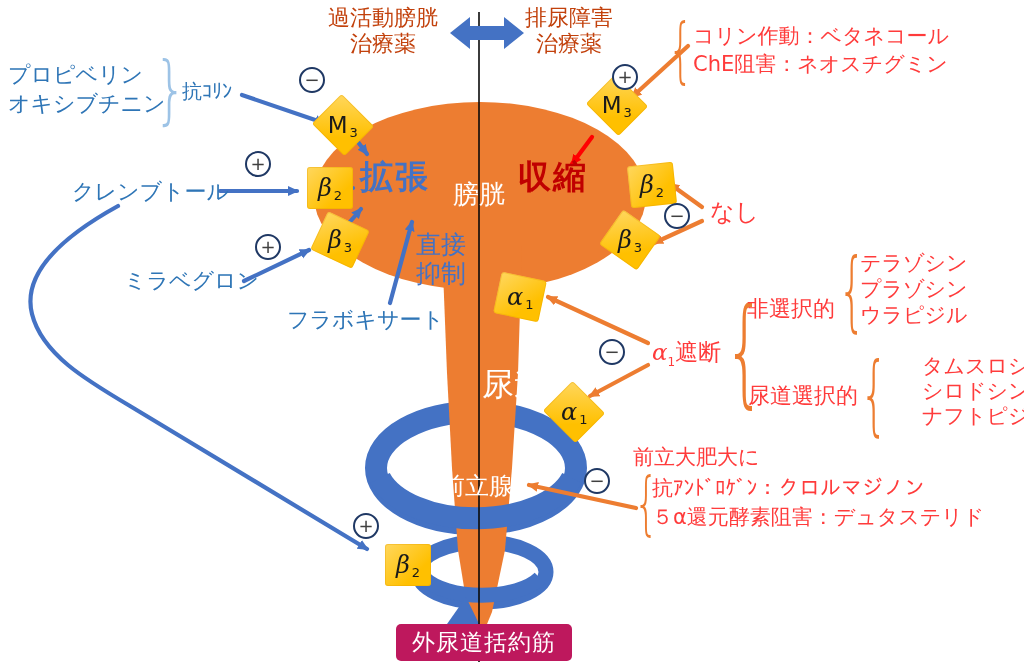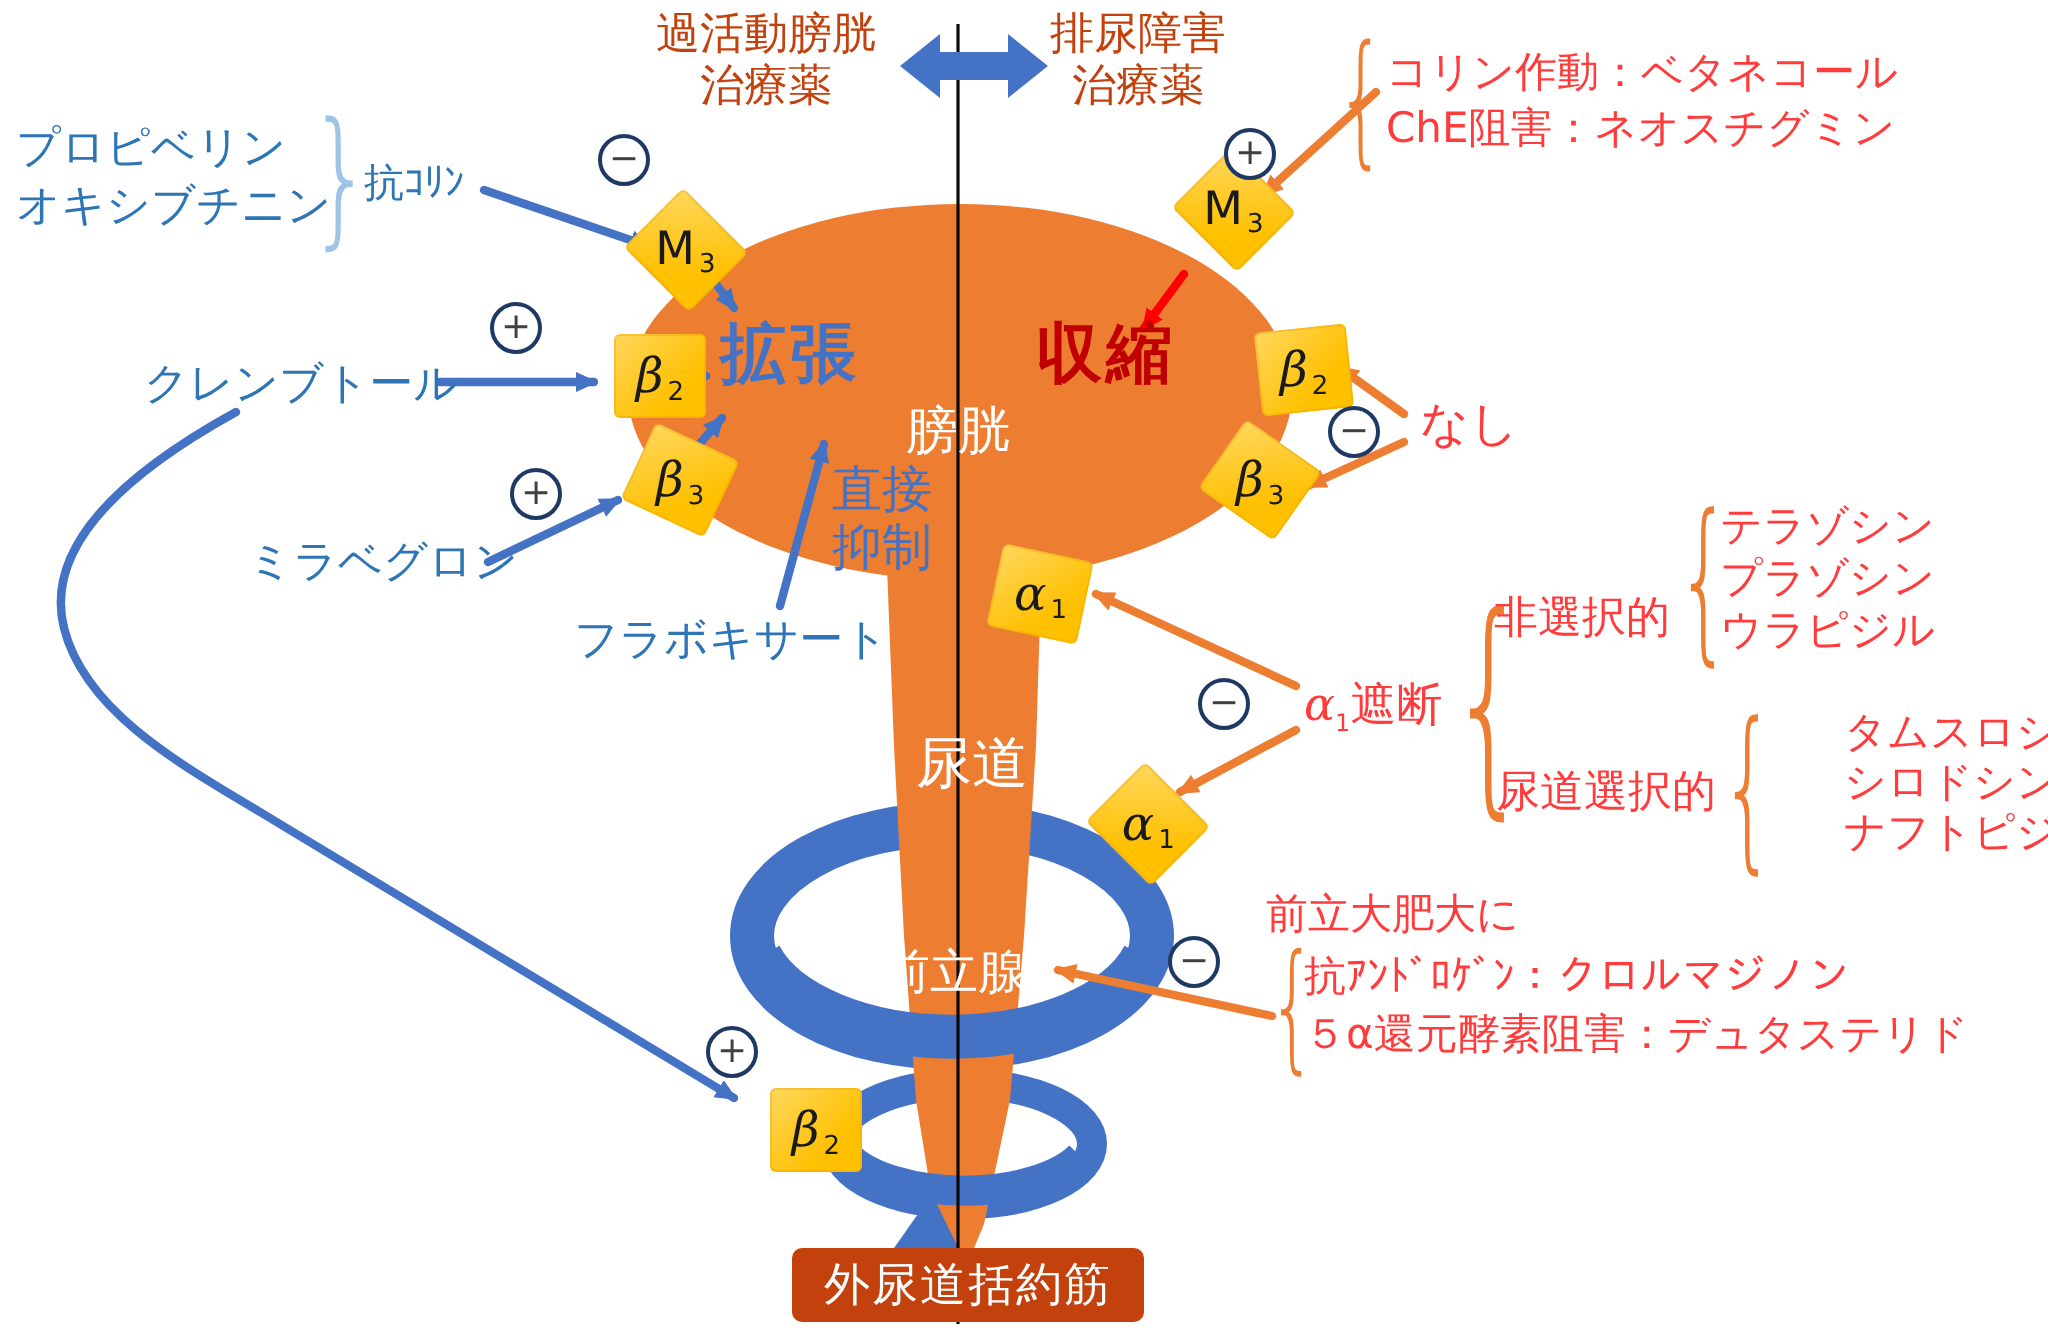--- a/index.html
+++ b/index.html
@@ -26,21 +26,21 @@
     box-shadow:0 0 0 1px rgba(230,160,0,.35) inset;
   }
   .receptor .lab { display:flex; align-items:baseline; line-height:1; }
   .receptor .greek { font-family:"DejaVu Serif",serif; font-style:italic; font-size:24px; }
   .receptor .upr { font-size:23px; }
   .receptor .sb { font-size:13px; margin-left:2px; transform:translateY(4px); }
   .brace { position:absolute; line-height:1; font-weight:200; transform-origin:left top; color:#ED7D31; }
   .list26 div { line-height:26px; }
   .list25 div { line-height:25px; }
   .sphincter-box {
-    position:absolute; background:#c2410c; border-radius:5px; color:#fff;
+    position:absolute; background:#be185d; border-radius:5px; color:#fff;
     font-size:23px; padding:3px 16px; letter-spacing:1px;
   }
   sub { font-size:12px; }
   .it { font-family:"DejaVu Serif",serif; font-style:italic; }
 </style>
 </head>
 <body>
 
 <div class="canvas">
 
@@ -99,28 +99,28 @@
 
   <div class="abs t-title" style="left:318px;top:5px;width:130px;">
     <div>過活動膀胱</div>
     <div>治療薬</div>
   </div>
   <div class="abs t-title" style="left:508px;top:5px;width:122px;">
     <div>排尿障害</div>
     <div>治療薬</div>
   </div>
 
-  <div class="abs t-white" style="left:453px;top:177px;font-size:26px;margin-top:21px;">膀胱</div>
+  <div class="abs t-white" style="left:453px;top:177px;font-size:26px;">膀胱</div>
   <div class="abs big-state" style="left:360px;top:160px;color:#4472C4;">拡張</div>
   <div class="abs big-state" style="left:518px;top:160px;color:#C00000;">収縮</div>
   <div class="abs" style="left:416px;top:230px;font-size:25px;color:#4472C4;line-height:29px;">
     <div>直接</div>
     <div>抑制</div>
   </div>
-  <div class="abs t-white" style="left:458px;top:363px;font-size:28px;">尿道</div>
+  <div class="abs t-white" style="left:482px;top:363px;font-size:32px;">尿道</div>
   <div class="abs t-white" style="left:441px;top:470px;font-size:24px;">前立腺</div>
   <div class="sphincter-box" style="left:396px;top:624px;">外尿道括約筋</div>
 
   <div class="receptor" style="left:320px;top:104px;transform:rotate(45deg);">
     <span class="lab" style="transform:rotate(-45deg);">
         <span class="upr">M</span>
         <span class="sb">3</span>
       </span>
   </div>
   <div class="receptor" style="left:594px;top:84px;transform:rotate(45deg);">

